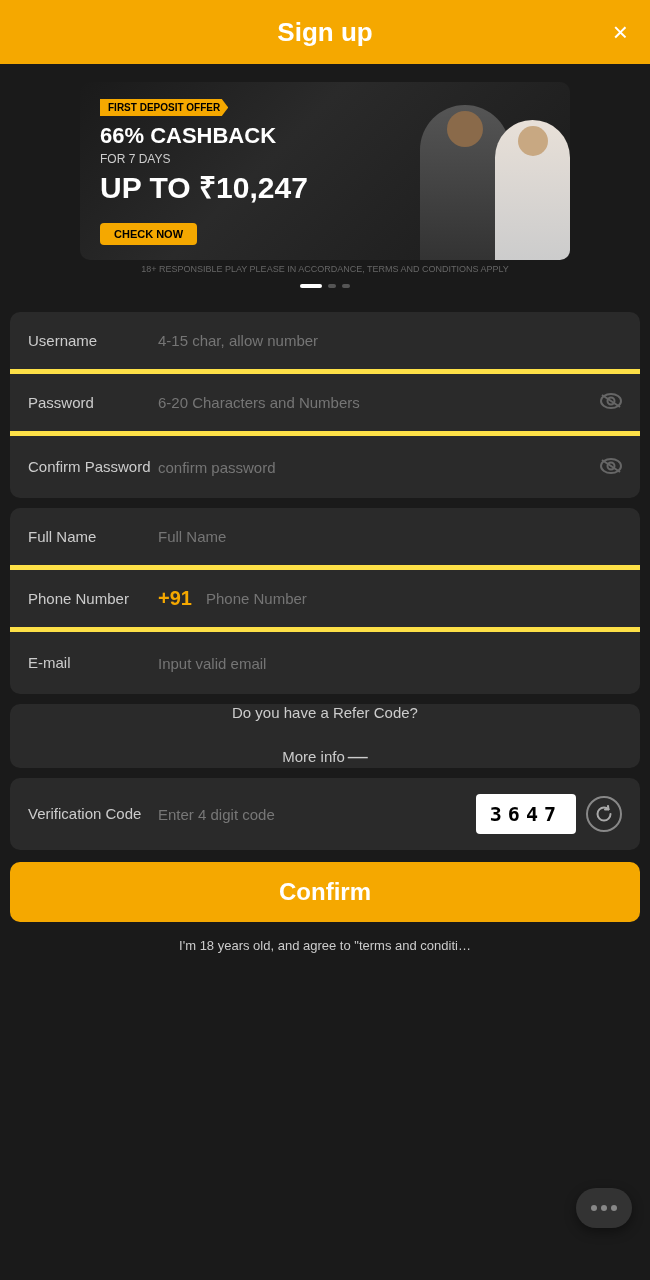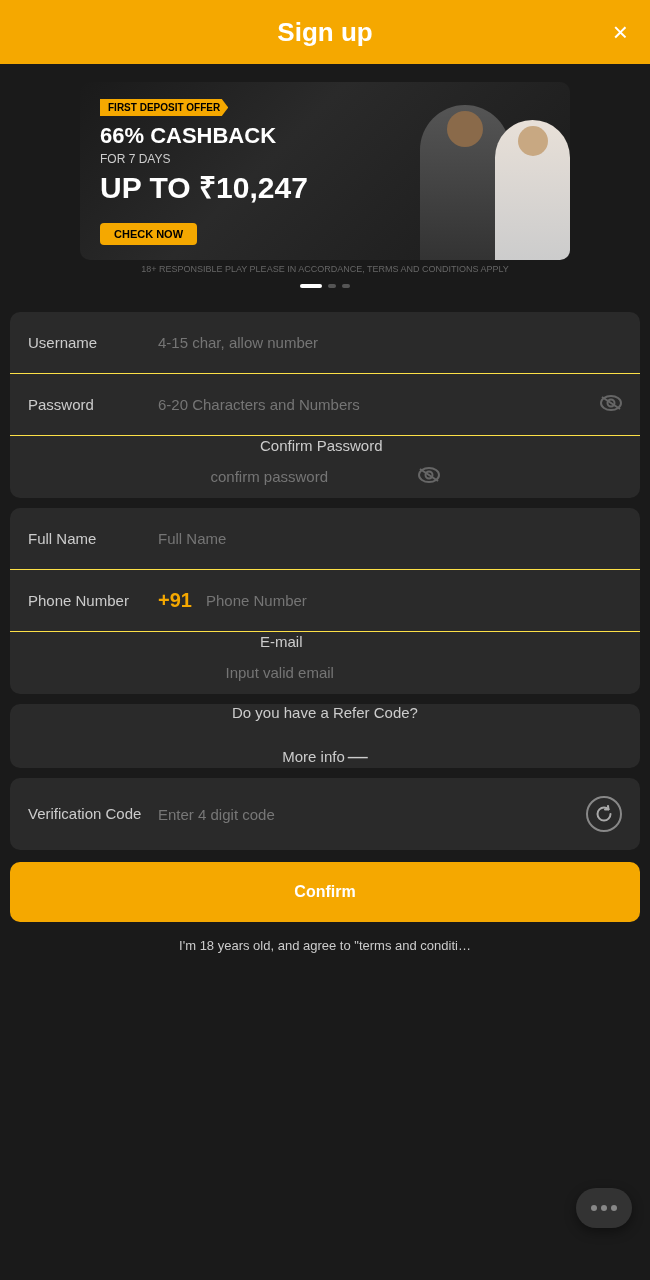--- a/index.html
+++ b/index.html
@@ -181,25 +181,24 @@
       margin: 10px 10px;
       border-radius: 10px;
       overflow: hidden;
     }
 
     .form-row {
       display: flex;
       align-items: center;
       padding: 0 18px;
       min-height: 62px;
-      border-bottom: 1px solid #fde047;
+      border-bottom: 5px solid #fde047;
     }
     .form-row:last-child {
       border-bottom: none;
-      flex-direction: column;
     }
 
     .form-label {
       color: #ccc;
       font-size: 15px;
       font-weight: 500;
       min-width: 130px;
       flex-shrink: 0;
       line-height: 1.3;
     }
@@ -298,21 +297,21 @@
       height: 36px;
       display: flex;
       align-items: center;
       justify-content: center;
     }
 
     
     .confirm-btn {
       background: #f5a800;
       color: #fff;
-      font-size: 16px;
+      font-size: 24px;
       font-weight: 600;
       border: none;
       border-radius: 10px;
       margin: 12px 10px;
       height: 60px;
       width: calc(100% - 20px);
       cursor: pointer;
       display: flex;
       align-items: center;
       justify-content: center;
@@ -453,20 +452,21 @@
       <span>More info</span>
       <span style="font-size:20px;">—</span>
     </span>
   </div>
 </div>
 
 <div class="form-section">
   <div class="verif-row">
     <div class="verif-label">Verification Code</div>
     <span class="verif-input-placeholder">Enter 4 digit code</span>
+    <div class="captcha-box">3647</div>
     <div class="refresh-icon">
       <svg width="18" height="18" viewBox="0 0 18 18" fill="none">
         <path d="M15.5 9A6.5 6.5 0 1 1 9 2.5a6.5 6.5 0 0 1 4.6 1.9" stroke="#aaa" stroke-width="2" stroke-linecap="round"></path>
         <polyline points="13,1 13.5,4.4 10,4.4" stroke="#aaa" stroke-width="2" stroke-linecap="round" stroke-linejoin="round" fill="none"></polyline>
       </svg>
     </div>
   </div>
 </div>
 
 <button class="confirm-btn">Confirm</button>

